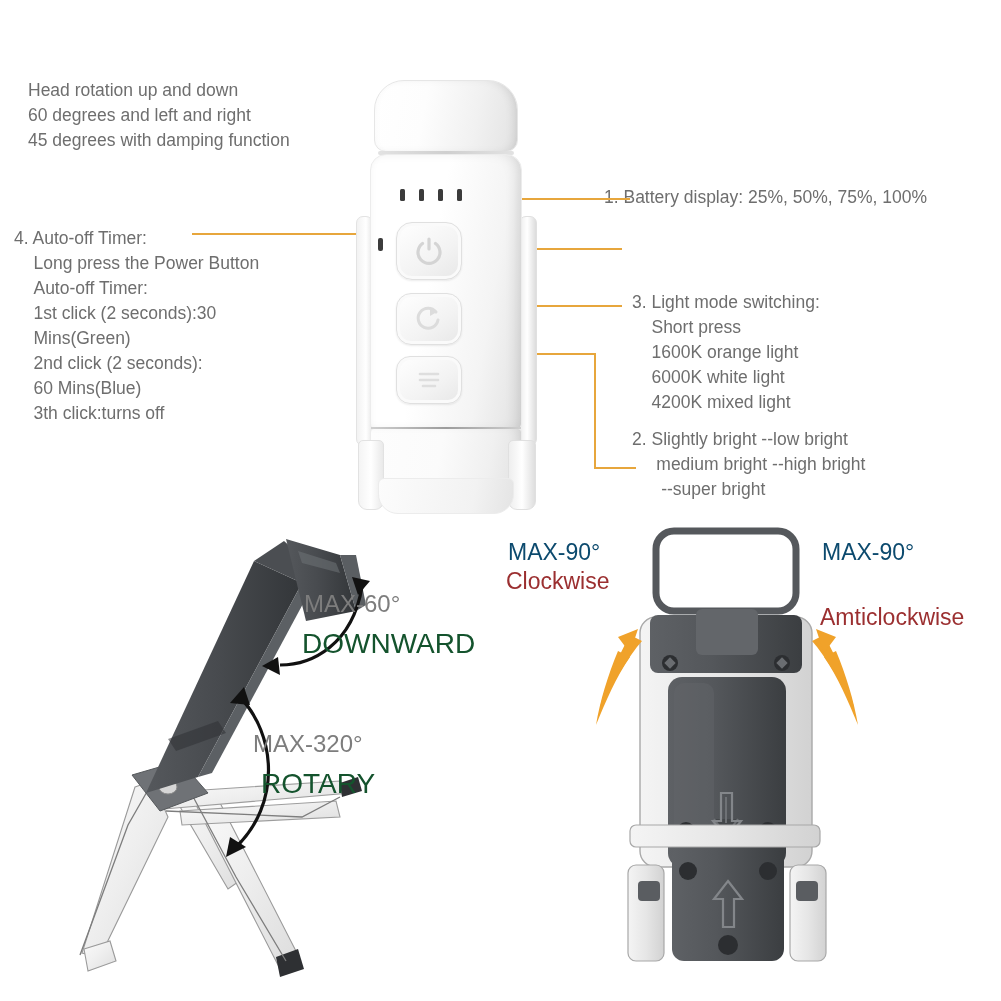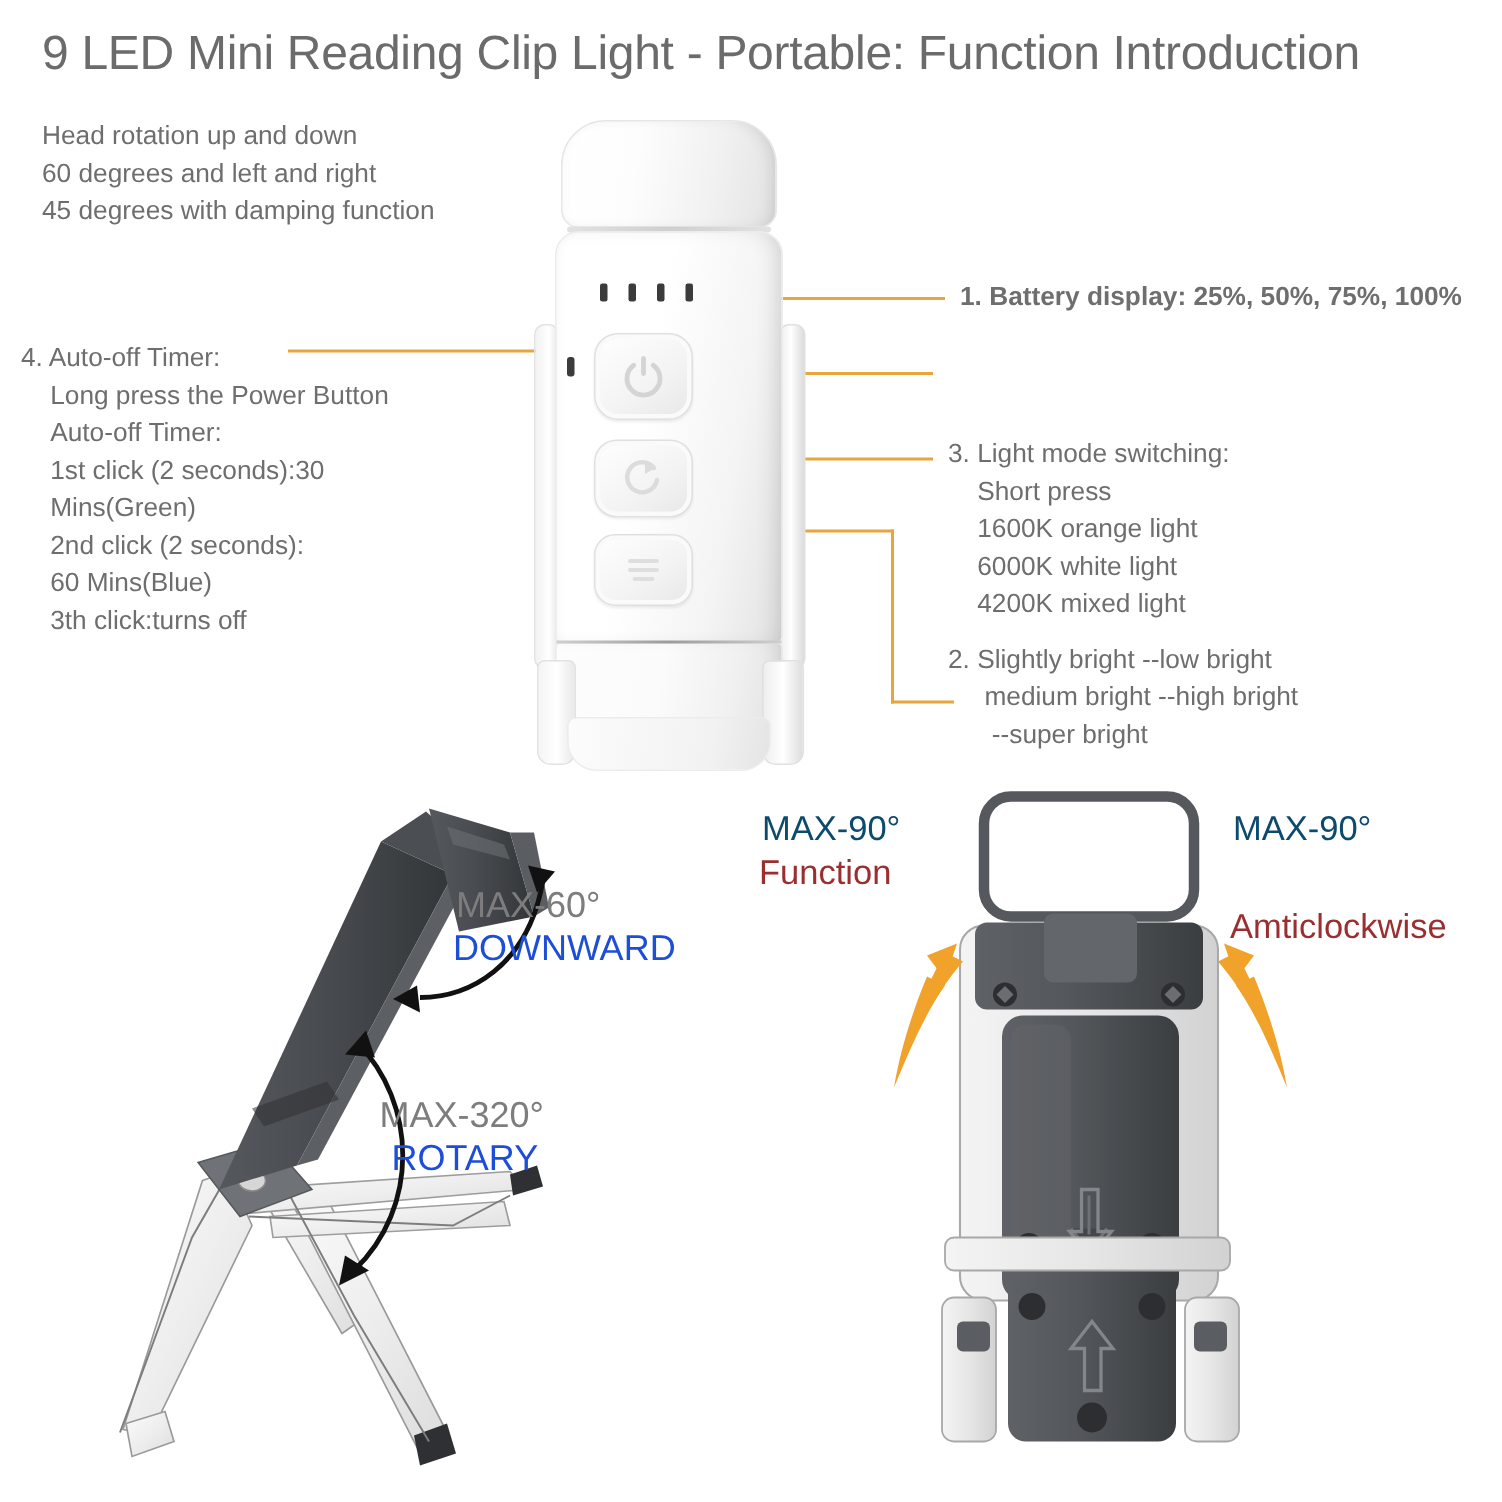--- a/index.html
+++ b/index.html
@@ -125,48 +125,47 @@
   .btn1{top:142px;}
   .btn2{top:213px;height:52px;border-radius:15px;}
   .btn3{top:276px;height:48px;border-radius:14px;}
   .glyph{position:absolute;left:0;top:0;width:100%;height:100%;
          display:flex;align-items:center;justify-content:center;}
   .sensor{position:absolute;left:26px;top:158px;width:5px;height:13px;border-radius:2px;background:#3c3c3c;}
 
   
   .rot{left:40px;top:525px;width:450px;height:470px;}
   .lbl-gray{color:#7d7d7d;font-size:24px;line-height:28px;white-space:nowrap;}
-  .lbl-red{color:#1d4ed8;font-size:24px;line-height:28px;white-space:nowrap;}
+  .lbl-red{color:#14532d;font-size:28px;line-height:28px;white-space:nowrap;margin-top:11px;}
 
   
   .clip{left:500px;top:525px;width:500px;height:470px;}
   .lbl-gray2{color:#0c4a6e;font-size:23px;line-height:27px;white-space:nowrap;}
   .lbl-red2{color:#9b2f30;font-size:23px;line-height:27px;white-space:nowrap;}
 </style>
 </head>
 <body>
 
 <div class="stage">
 
-  <div class="abs title">9 LED Mini Reading Clip Light - Portable: Function Introduction</div>
 
   <div class="abs note" style="left:28px;top:78px;width:320px;">Head rotation up and down
 60 degrees and left and right
 45 degrees with damping function</div>
 
   <div class="abs note" style="left:14px;top:226px;width:310px;">4. Auto-off Timer:
     Long press the Power Button
     Auto-off Timer:
     1st click (2 seconds):30
     Mins(Green)
     2nd click (2 seconds):
     60 Mins(Blue)
     3th click:turns off</div>
 
-  <div class="abs note" style="left:640px;top:185px;width:358px;font-weight:bold;">1. Battery display: 25%, 50%, 75%, 100%</div>
+  <div class="abs note" style="left:604px;top:185px;width:358px;">1. Battery display: 25%, 50%, 75%, 100%</div>
 
 
   <div class="abs note" style="left:632px;top:290px;width:360px;">3. Light mode switching:
     Short press
     1600K orange light
     6000K white light
     4200K mixed light</div>
 
   <div class="abs note" style="left:632px;top:427px;width:360px;">2. Slightly bright --low bright
      medium bright --high bright
@@ -369,19 +368,19 @@
         <path d="M138 104 L118 112 L130 128 Z"></path>
       </g>
       <g fill="#f0a22a">
         <path d="M336 126 C 346 150, 354 176, 358 200 C 348 176, 338 152, 324 132 Z"></path>
         <path d="M324 110 C 336 132, 348 158, 354 182 C 340 156, 326 132, 312 116 Z"></path>
         <path d="M316 104 L336 112 L324 128 Z"></path>
       </g>
     </svg>
 
     <div class="abs lbl-gray2" style="left:8px;top:14px;">MAX-90°</div>
-    <div class="abs lbl-red2" style="left:6px;top:43px;">Function</div>
+    <div class="abs lbl-red2" style="left:6px;top:43px;">Clockwise</div>
 
     <div class="abs lbl-gray2" style="left:322px;top:14px;">MAX-90°</div>
     <div class="abs lbl-red2" style="left:320px;top:43px;margin-top:36px;">Amticlockwise</div>
   </div>
 
 </div>
 
 </body></html>

